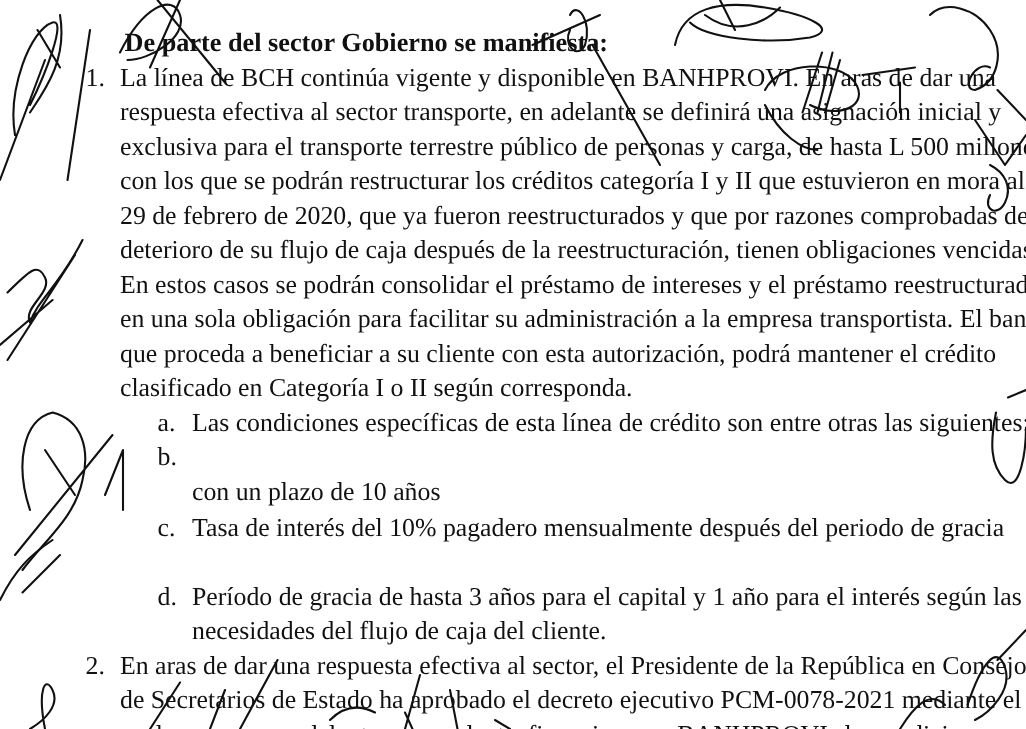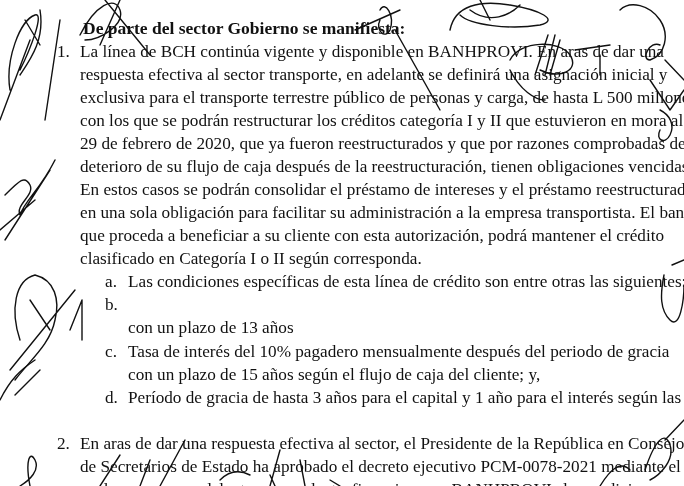--- a/index.html
+++ b/index.html
@@ -38,28 +38,28 @@
   <div class="line just" style="left:80px; top:156px; width:584px;">deterioro de su flujo de caja después de la reestructuración, tienen obligaciones vencidas.</div>
   <div class="line just" style="left:80px; top:179px; width:584px;">En estos casos se podrán consolidar el préstamo de intereses y el préstamo reestructurado</div>
   <div class="line just" style="left:80px; top:202px; width:584px;">en una sola obligación para facilitar su administración a la empresa transportista. El banco</div>
   <div class="line" style="left:80px; top:248px;">clasificado en Categoría I o II según corresponda.</div>
   <div class="line just" style="left:80px; top:225px; width:584px;">que proceda a beneficiar a su cliente con esta autorización, podrá mantener el crédito</div>
 
   <div class="num" style="left:105px; top:271px;">a.</div>
   <div class="line just" style="left:128px; top:271px; width:536px;">Las condiciones específicas de esta línea de crédito son entre otras las siguientes:</div>
 
   <div class="num" style="left:105px; top:294px;">b.</div>
-  <div class="line" style="left:128px; top:317px;">con un plazo de 13 años</div>
+  <div class="line" style="left:128px; top:317px;">con un plazo de 10 años</div>
 
   <div class="num" style="left:105px; top:341px;">c.</div>
   <div class="line just" style="left:128px; top:341px; width:536px;">Tasa de interés del  10% pagadero mensualmente después del periodo de gracia</div>
-  <div class="line" style="left:128px; top:364px;">con un plazo de 15 años según el flujo de caja del cliente; y,</div>
 
   <div class="num" style="left:105px; top:387px;">d.</div>
   <div class="line just" style="left:128px; top:387px; width:536px;">Período de gracia de hasta 3 años para el capital y 1 año para el interés según las</div>
+  <div class="line" style="left:128px; top:410px;">necesidades del flujo de caja del cliente.</div>
 
   <div class="num" style="left:57px; top:433px;">2.</div>
   <div class="line just" style="left:80px; top:433px; width:584px;">En aras de dar una respuesta efectiva al sector, el Presidente de la República en Consejo</div>
   <div class="line just" style="left:80px; top:456px; width:584px;">de Secretarios de Estado ha aprobado el decreto ejecutivo PCM-0078-2021 mediante el</div>
   <div class="line just" style="left:80px; top:479px; width:584px;">cual se crea en adelante un producto financiero en BANHPROVI de condiciones</div>
 
   <svg class="sig" viewBox="0 0 684 486">
 
     <path d="M10,90 C5,60 20,20 35,15 C45,12 30,50 20,70 M25,20 L40,45 M20,75 C30,60 45,40 40,10 M0,120 L30,40 M45,120 L60,20"></path>
 

